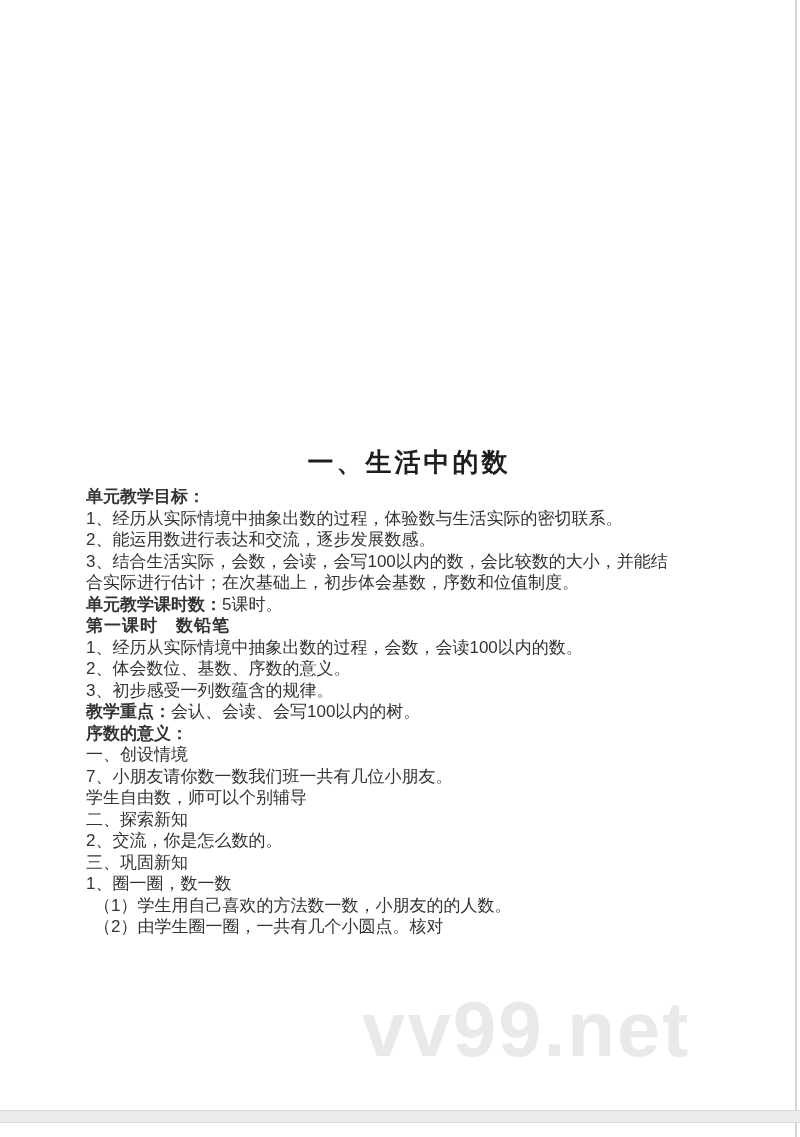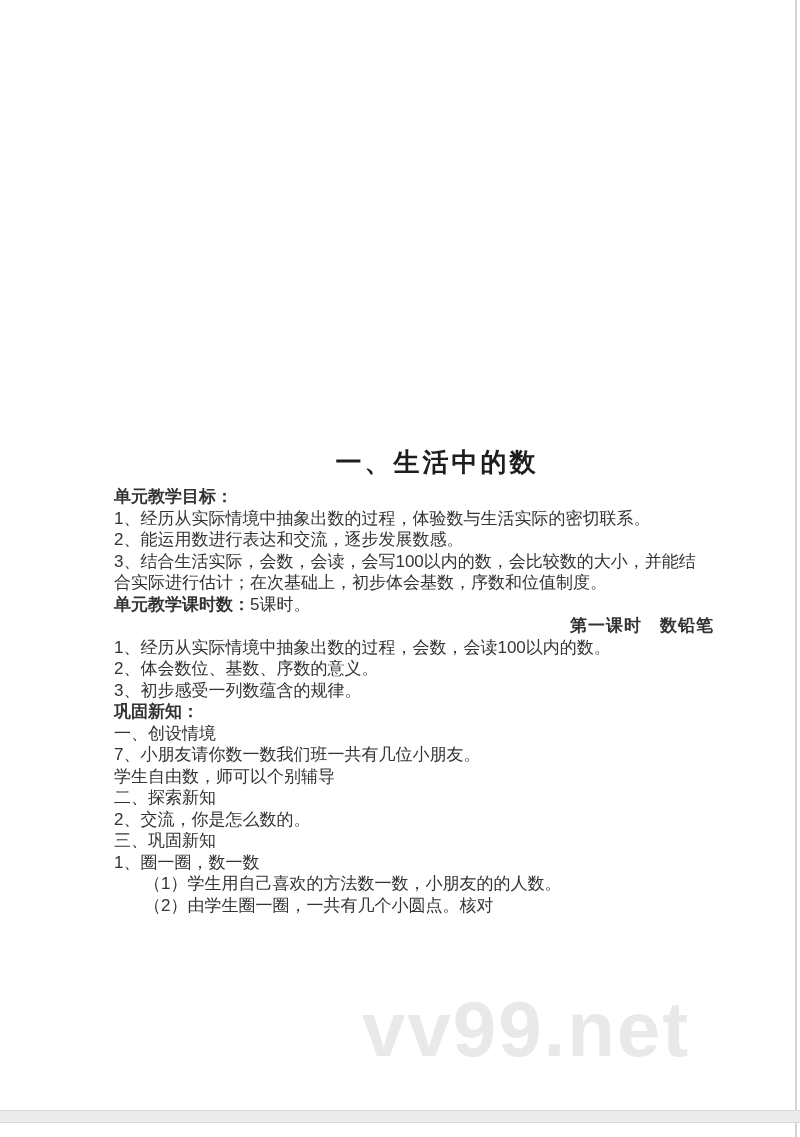--- a/index.html
+++ b/index.html
@@ -24,33 +24,33 @@
   .edge-line{
     position:absolute;left:795px;top:0;bottom:0;width:2px;
     background:var(--edge-line);z-index:1;
   }
   .watermark{
     position:absolute;left:362px;top:990px;
     font-size:78px;font-weight:bold;letter-spacing:2px;line-height:1;
     color:var(--watermark);z-index:0;user-select:none;
   }
   .content{
-    position:absolute;left:114px;top:447px;width:600px;
+    position:absolute;left:86px;top:447px;width:600px;
     font-size:17px;color:var(--text);z-index:2;
   }
   .title{
     text-align:center;font-weight:bold;font-size:26px;line-height:30px;
     letter-spacing:3px;margin:0 0 9px 46px;color:#1e1e1e;
   }
   .line{
     line-height:21.5px;white-space:nowrap;
   }
   .line.label{font-weight:bold;}
-  .line.center{font-weight:bold;text-align:right;letter-spacing:1px;}
-  .line.body-indent{padding-left:8px;margin-left:22px;}
+  .line.center{font-weight:bold;text-align:left;letter-spacing:1px;}
+  .line.body-indent{padding-left:8px;}
   .line .bold{font-weight:bold;}
   .separator{
     position:absolute;left:0;top:1110px;width:800px;height:13px;
     background:var(--separator);
     border-top:1px solid var(--separator-edge);
     border-bottom:1px solid var(--separator-edge);
     box-sizing:border-box;z-index:3;
   }
 </style>
 </head>
@@ -65,21 +65,22 @@
         <div class="line label">单元教学目标：</div>
         <div class="line body">1、经历从实际情境中抽象出数的过程，体验数与生活实际的密切联系。</div>
         <div class="line body">2、能运用数进行表达和交流，逐步发展数感。</div>
         <div class="line body">3、结合生活实际，会数，会读，会写100以内的数，会比较数的大小，并能结</div>
         <div class="line body">合实际进行估计；在次基础上，初步体会基数，序数和位值制度。</div>
         <div class="line mixed"><span class="bold">单元教学课时数：</span><span>5课时。</span></div>
         <div class="line center">第一课时　数铅笔</div>
         <div class="line body">1、经历从实际情境中抽象出数的过程，会数，会读100以内的数。</div>
         <div class="line body">2、体会数位、基数、序数的意义。</div>
         <div class="line body">3、初步感受一列数蕴含的规律。</div>
-        <div class="line label">巩固新知：</div>
+        <div class="line mixed"><span class="bold">教学重点：</span><span>会认、会读、会写100以内的树。</span></div>
+        <div class="line label">序数的意义：</div>
         <div class="line body">一、创设情境</div>
         <div class="line body">7、小朋友请你数一数我们班一共有几位小朋友。</div>
         <div class="line body">学生自由数，师可以个别辅导</div>
         <div class="line body">二、探索新知</div>
         <div class="line body">2、交流，你是怎么数的。</div>
         <div class="line body">三、巩固新知</div>
         <div class="line body">1、圈一圈，数一数</div>
         <div class="line body-indent">（1）学生用自己喜欢的方法数一数，小朋友的的人数。</div>
         <div class="line body-indent">（2）由学生圈一圈，一共有几个小圆点。核对</div>
       </div>

